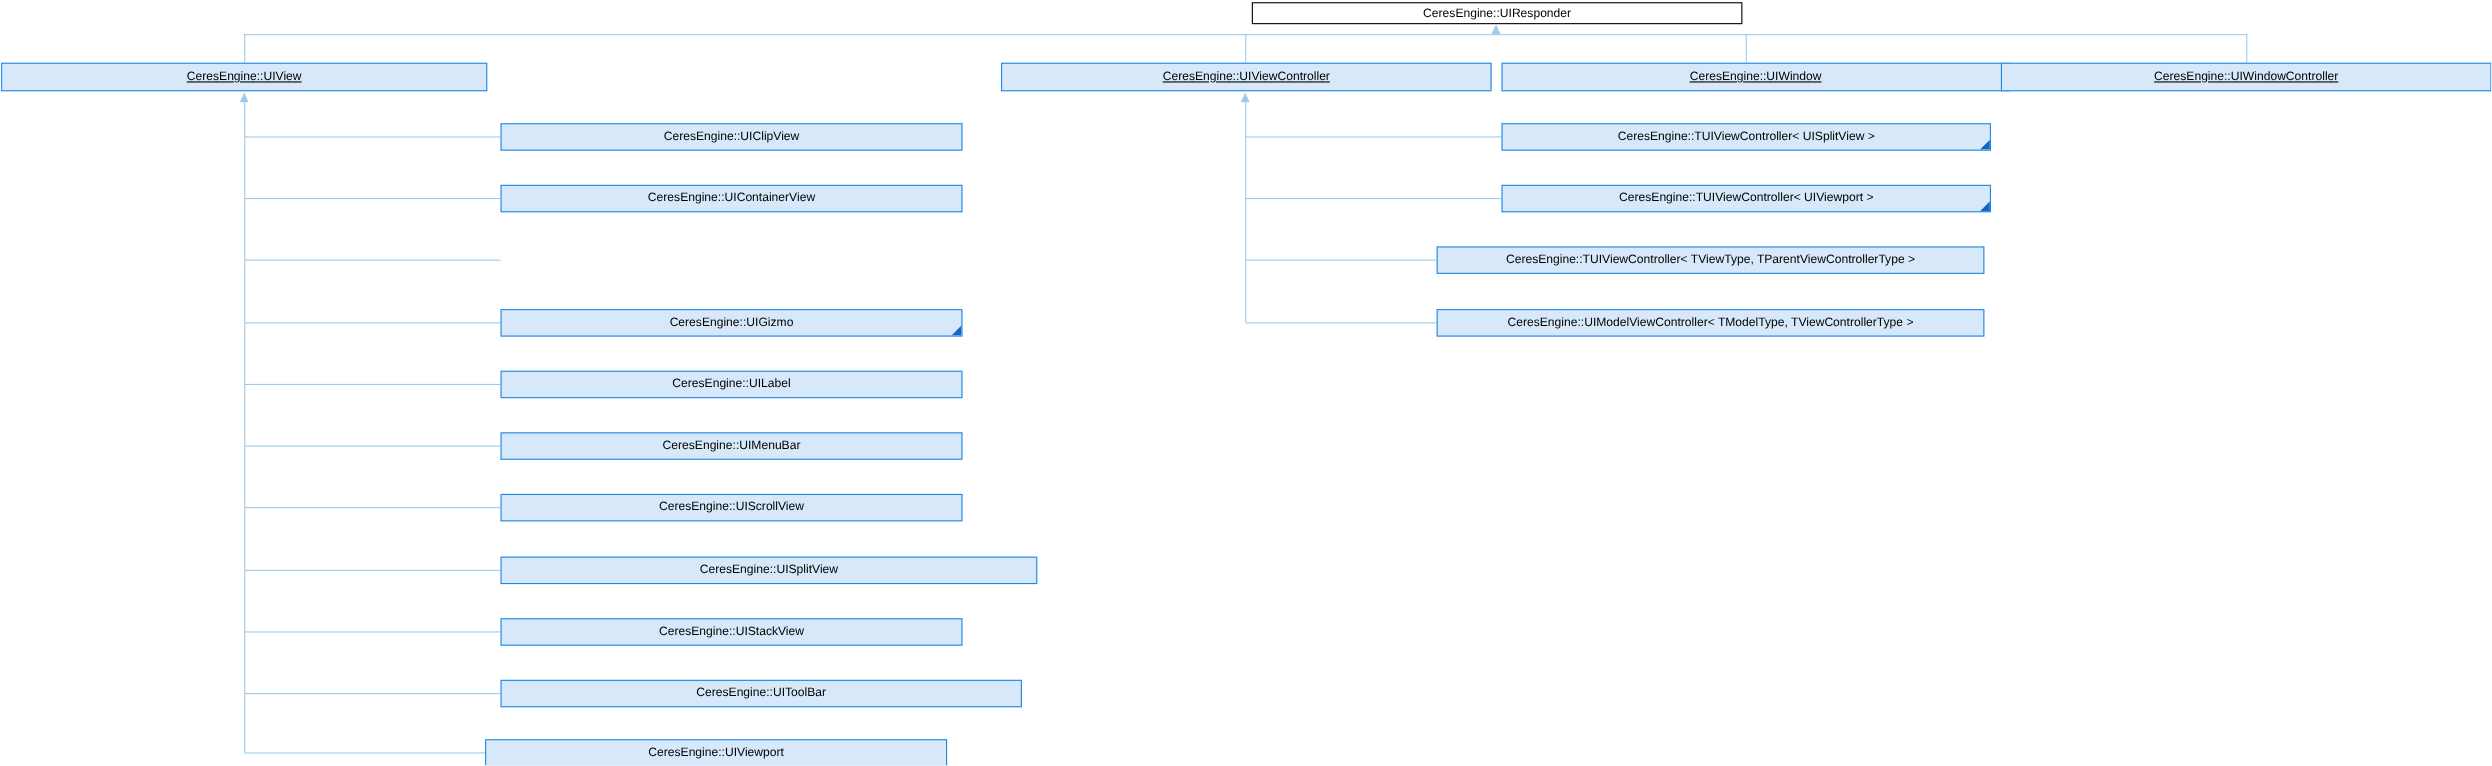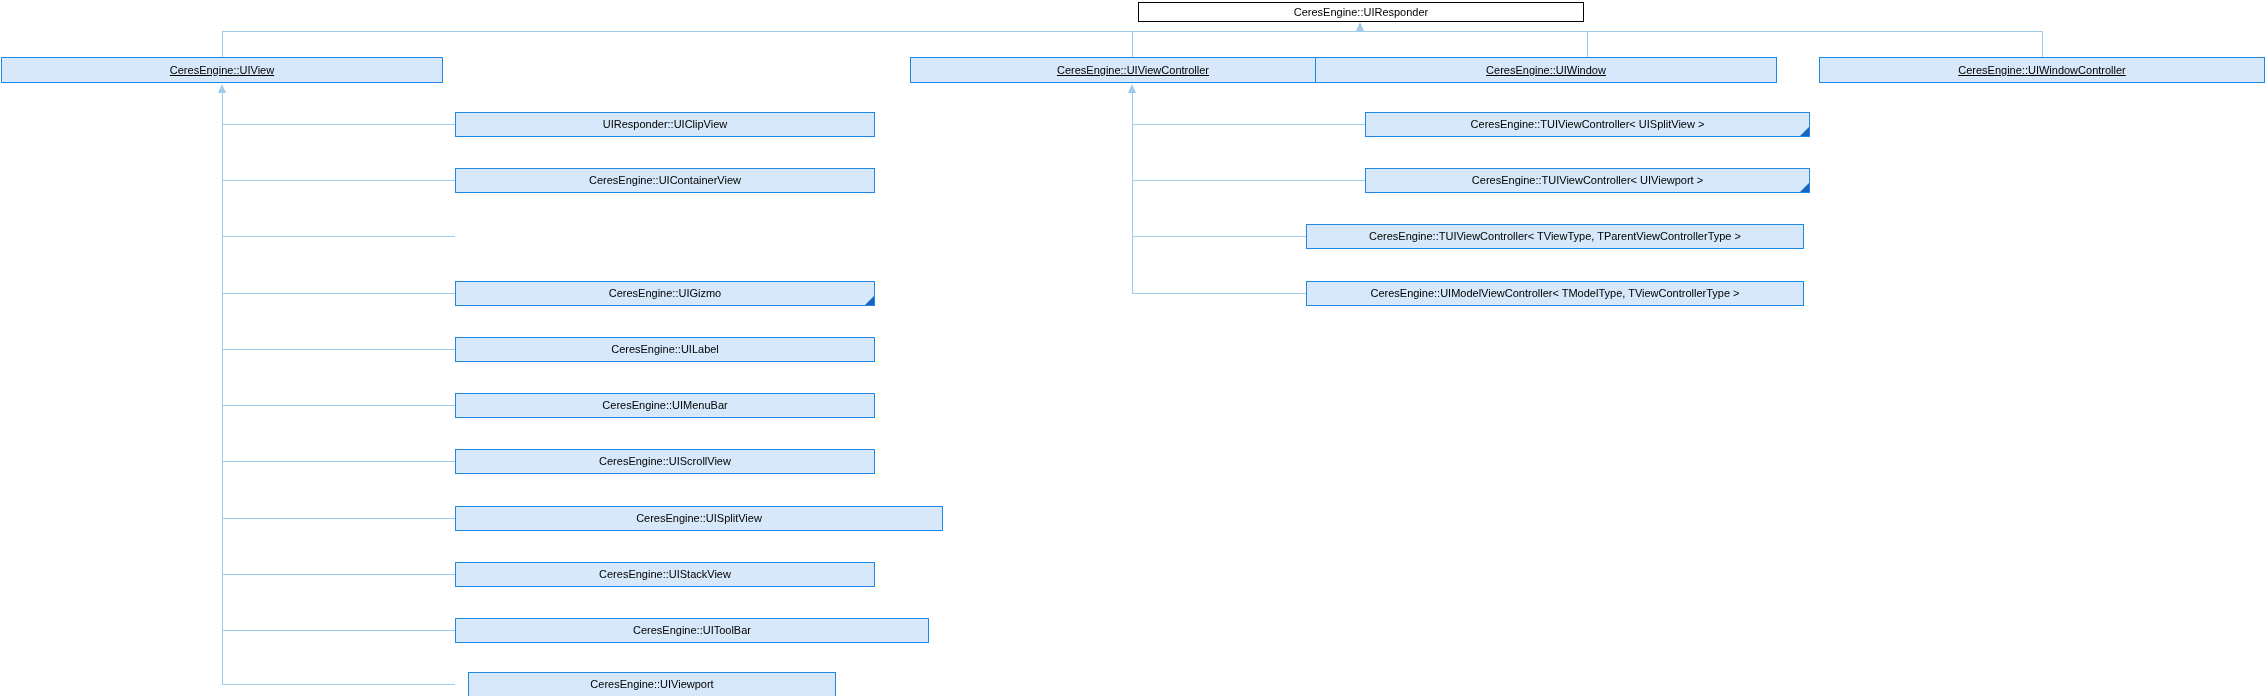--- a/index.html
+++ b/index.html
@@ -57,50 +57,50 @@
 
   <div class="arrow-up" style="left:1356px;top:22px"></div>
   <div class="edge h" style="left:222px;top:31px;width:1821px"></div>
   <div class="edge v" style="left:222px;top:31px;height:26px"></div>
   <div class="edge v" style="left:1132px;top:31px;height:26px"></div>
   <div class="edge v" style="left:1587px;top:31px;height:26px"></div>
   <div class="edge v" style="left:2042px;top:31px;height:26px"></div>
 
   <div class="node lvl1" style="left:1px;top:57px;width:442px">CeresEngine::UIView</div>
   <div class="node lvl1" style="left:910px;top:57px;width:446px">CeresEngine::UIViewController</div>
-  <div class="node lvl1" style="left:1315px;top:57px;width:462px">CeresEngine::UIWindow</div>
+  <div class="node lvl1" style="left:1365px;top:57px;width:462px">CeresEngine::UIWindow</div>
   <div class="node lvl1" style="left:1819px;top:57px;width:446px">CeresEngine::UIWindowController</div>
 
   <div class="arrow-up" style="left:218px;top:84px"></div>
   <div class="edge v" style="left:222px;top:93px;height:591px"></div>
   <div class="edge h" style="left:222px;top:124px;width:233px"></div>
   <div class="edge h" style="left:222px;top:180px;width:233px"></div>
   <div class="edge h" style="left:222px;top:236px;width:233px"></div>
   <div class="edge h" style="left:222px;top:293px;width:233px"></div>
   <div class="edge h" style="left:222px;top:349px;width:233px"></div>
   <div class="edge h" style="left:222px;top:405px;width:233px"></div>
   <div class="edge h" style="left:222px;top:461px;width:233px"></div>
   <div class="edge h" style="left:222px;top:518px;width:233px"></div>
   <div class="edge h" style="left:222px;top:574px;width:233px"></div>
   <div class="edge h" style="left:222px;top:630px;width:233px"></div>
   <div class="edge h" style="left:222px;top:684px;width:233px"></div>
 
-  <div class="node" style="left:455px;top:112px;width:420px">UIResponder::UIClipView</div>
+  <div class="node" style="left:455px;top:112px;width:420px">CeresEngine::UIClipView</div>
   <div class="node" style="left:455px;top:168px;width:420px">CeresEngine::UIContainerView</div>
   <div class="node" style="left:455px;top:281px;width:420px">
     <span>CeresEngine::UIGizmo</span>
     <span class="fold"></span>
   </div>
   <div class="node" style="left:455px;top:337px;width:420px">CeresEngine::UILabel</div>
   <div class="node" style="left:455px;top:393px;width:420px">CeresEngine::UIMenuBar</div>
   <div class="node" style="left:455px;top:449px;width:420px">CeresEngine::UIScrollView</div>
   <div class="node" style="left:455px;top:506px;width:488px">CeresEngine::UISplitView</div>
   <div class="node" style="left:455px;top:562px;width:420px">CeresEngine::UIStackView</div>
   <div class="node" style="left:455px;top:618px;width:474px">CeresEngine::UIToolBar</div>
-  <div class="node" style="left:468px;top:672px;width:368px">CeresEngine::UIViewport</div>
+  <div class="node" style="left:441px;top:672px;width:420px">CeresEngine::UIViewport</div>
 
   <div class="arrow-up" style="left:1128px;top:84px"></div>
   <div class="edge v" style="left:1132px;top:93px;height:200px"></div>
   <div class="edge h" style="left:1132px;top:124px;width:233px"></div>
   <div class="edge h" style="left:1132px;top:180px;width:233px"></div>
   <div class="edge h" style="left:1132px;top:236px;width:174px"></div>
   <div class="edge h" style="left:1132px;top:293px;width:174px"></div>
 
   <div class="node" style="left:1365px;top:112px;width:445px">
     <span>CeresEngine::TUIViewController&lt; UISplitView &gt;</span>

